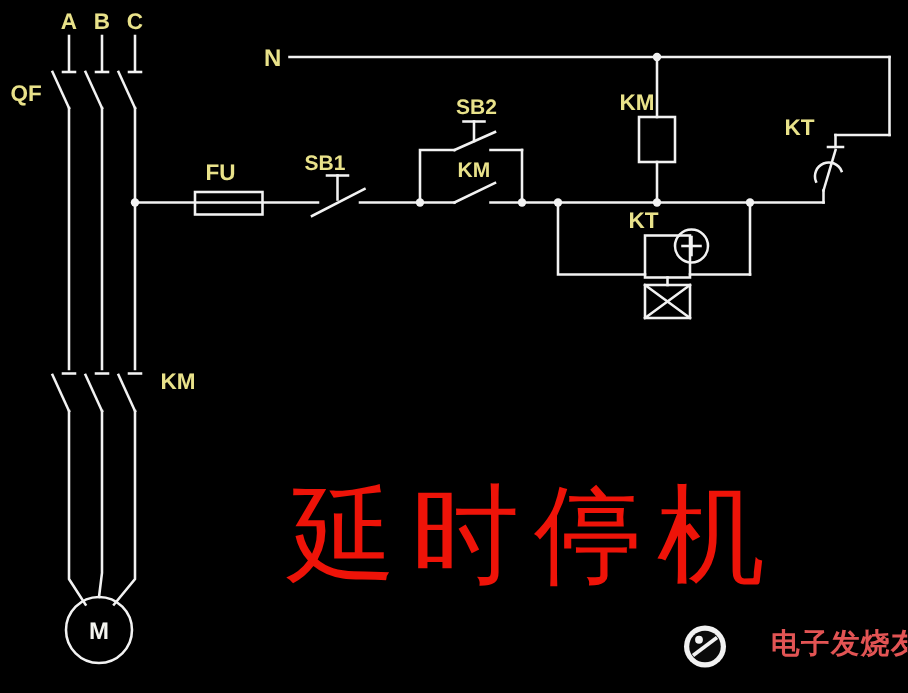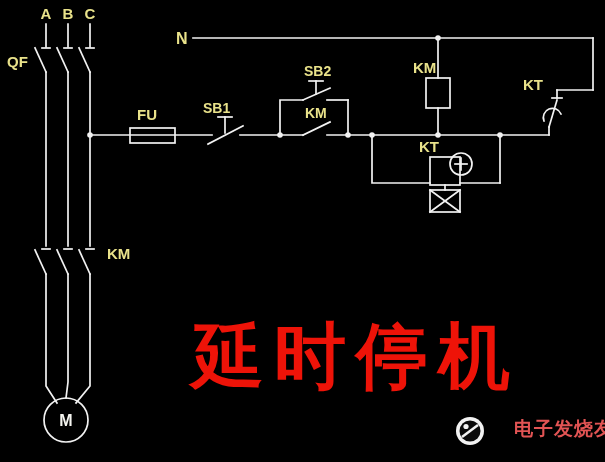--- a/index.html
+++ b/index.html
@@ -8,21 +8,21 @@
     font-family:"Liberation Sans",sans-serif;overflow:hidden;
   }
   .stage svg.circuit{position:absolute;left:0;top:0;}
   .w{stroke:#f2f2f2;stroke-width:1.7;fill:none;stroke-linecap:square;}
   .box{stroke:#f2f2f2;stroke-width:1.7;fill:none;}
   .dot{fill:#f2f2f2;stroke:none;}
   text.lbl{fill:#e9e28a;font-family:"Liberation Sans",sans-serif;font-weight:bold;}
   text.mot{fill:#f5f5f0;font-family:"Liberation Sans",sans-serif;font-weight:bold;}
   .title{
     position:absolute;left:192px;top:320px;white-space:nowrap;line-height:1;
-    font-family:"DejaVu Serif","Liberation Serif",serif;font-weight:bold;
+    font-family:"DejaVu Serif","Liberation Serif",serif;font-weight:normal;
     font-size:72px;letter-spacing:10px;color:#ee1308;
   }
   .brand{
     position:absolute;left:514px;top:416px;white-space:nowrap;
     color:#e25454;font-size:19px;font-weight:bold;letter-spacing:1px;
   }
   .url{
     position:absolute;left:491px;top:440px;white-space:nowrap;
     color:#f5f5f5;font-size:12px;letter-spacing:0.5px;
   }

